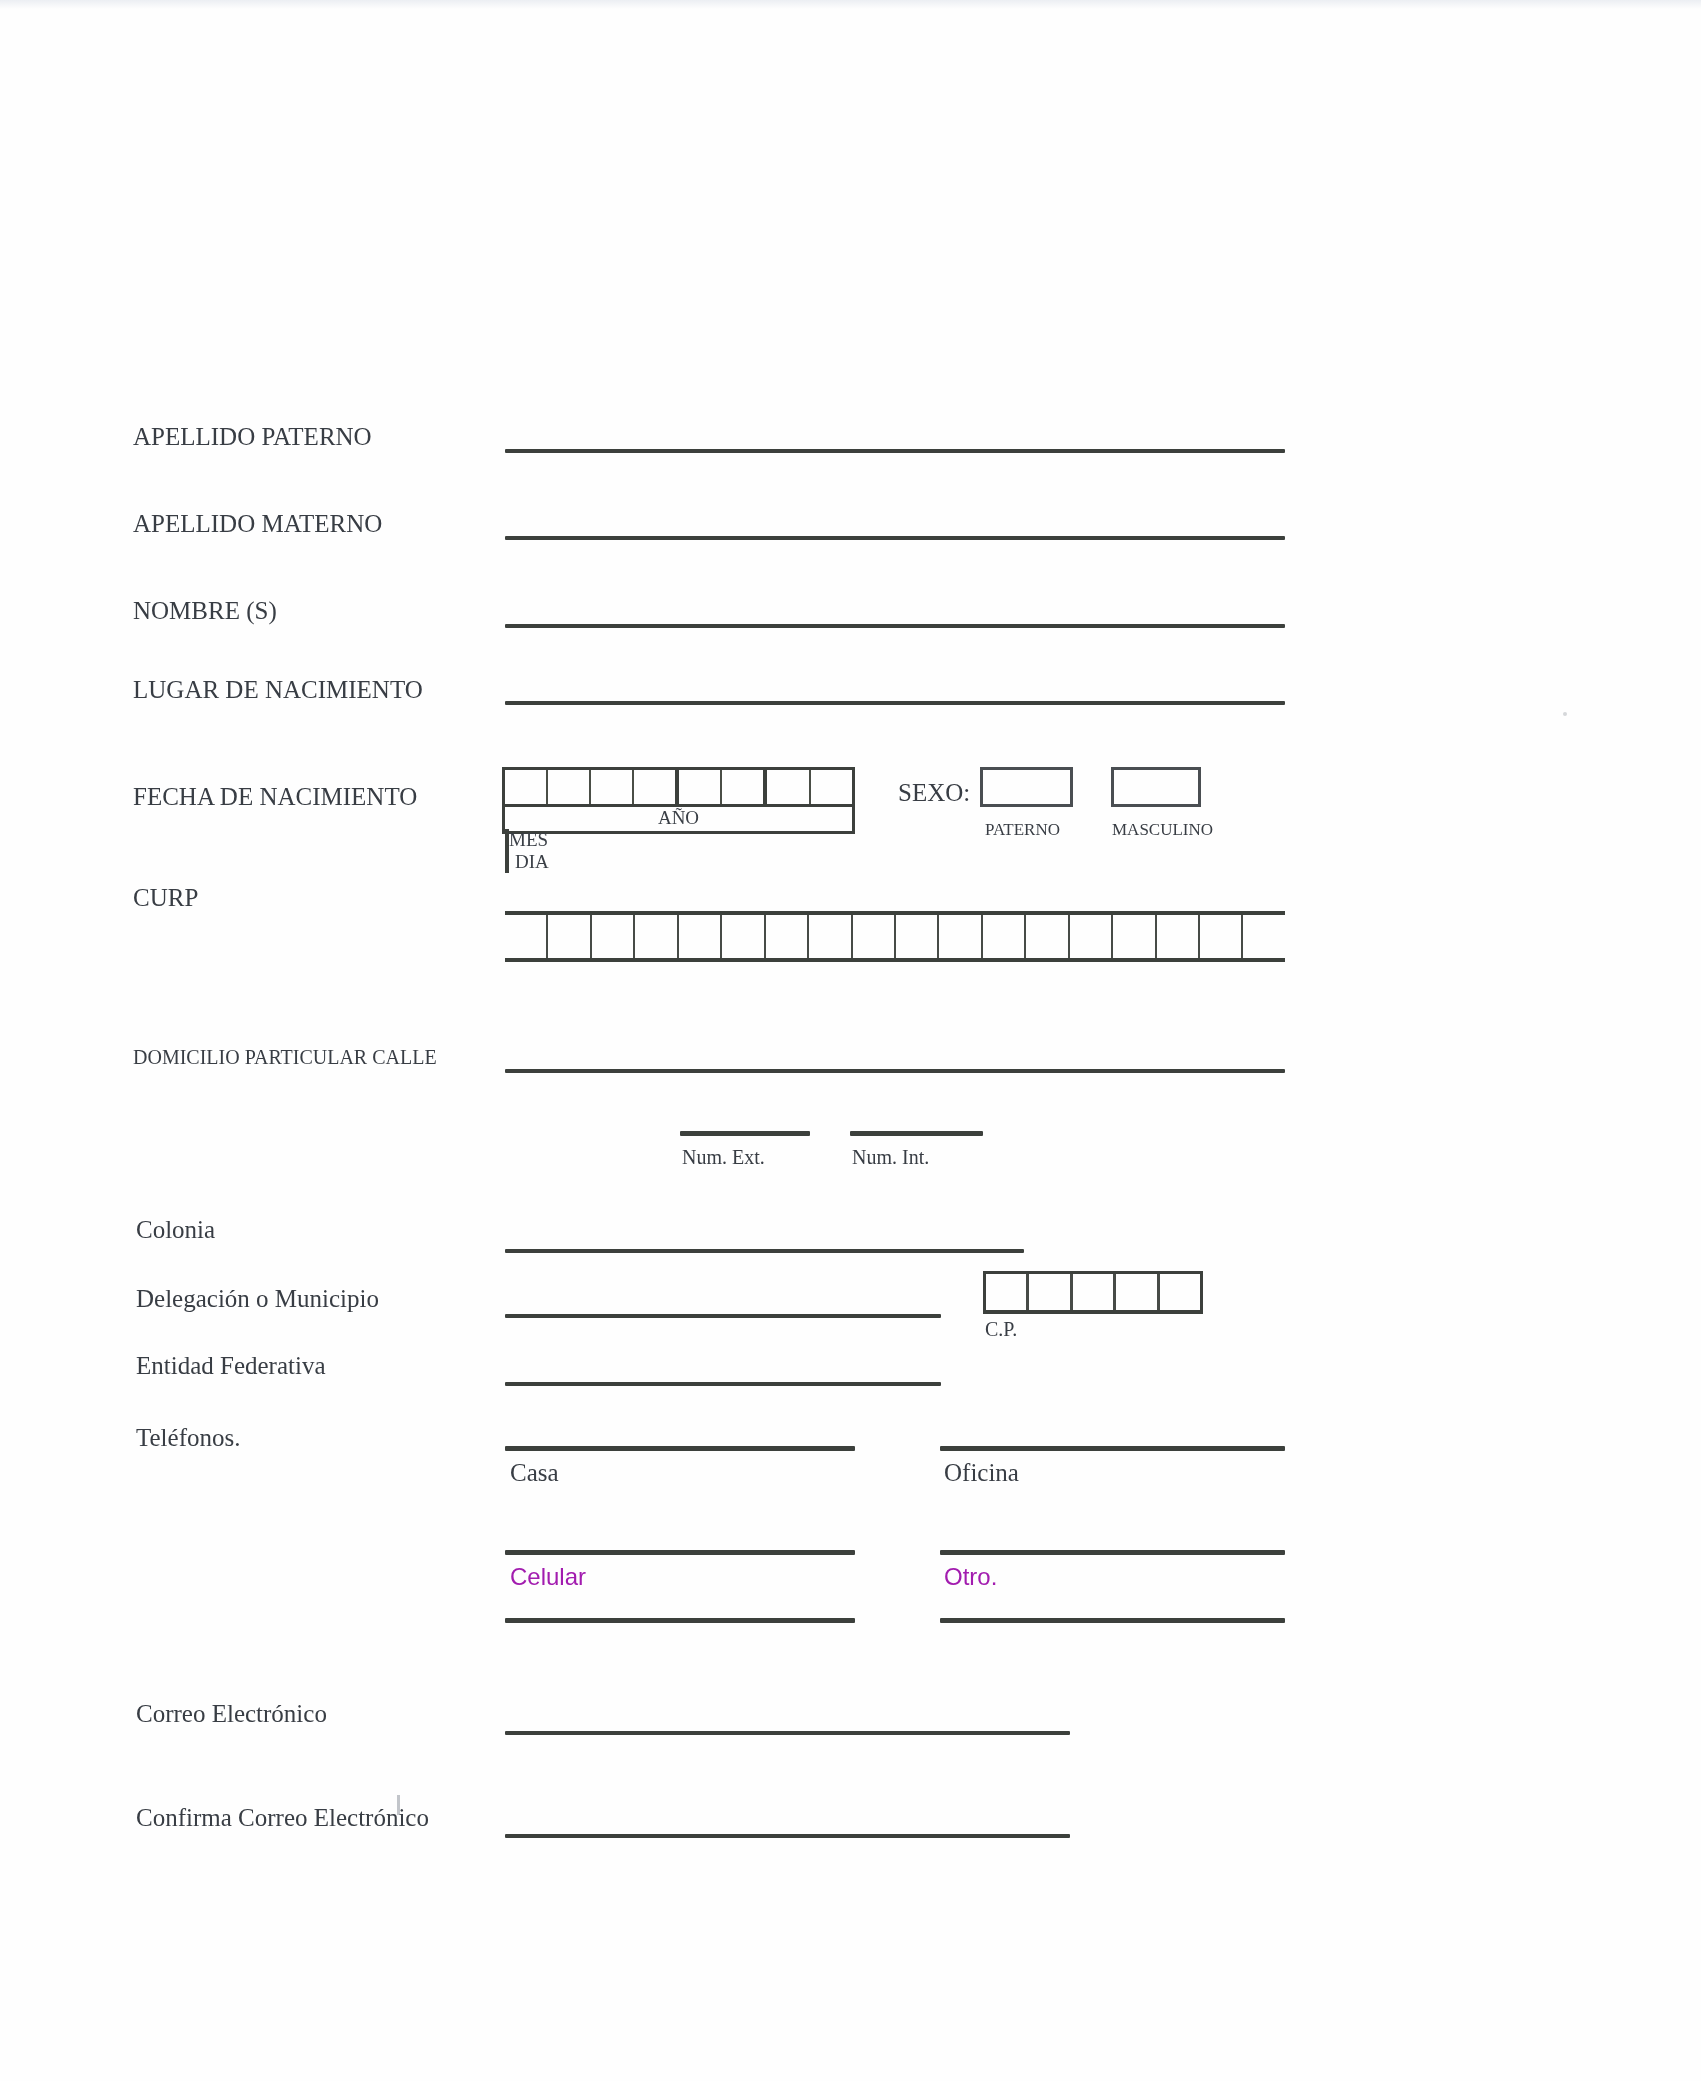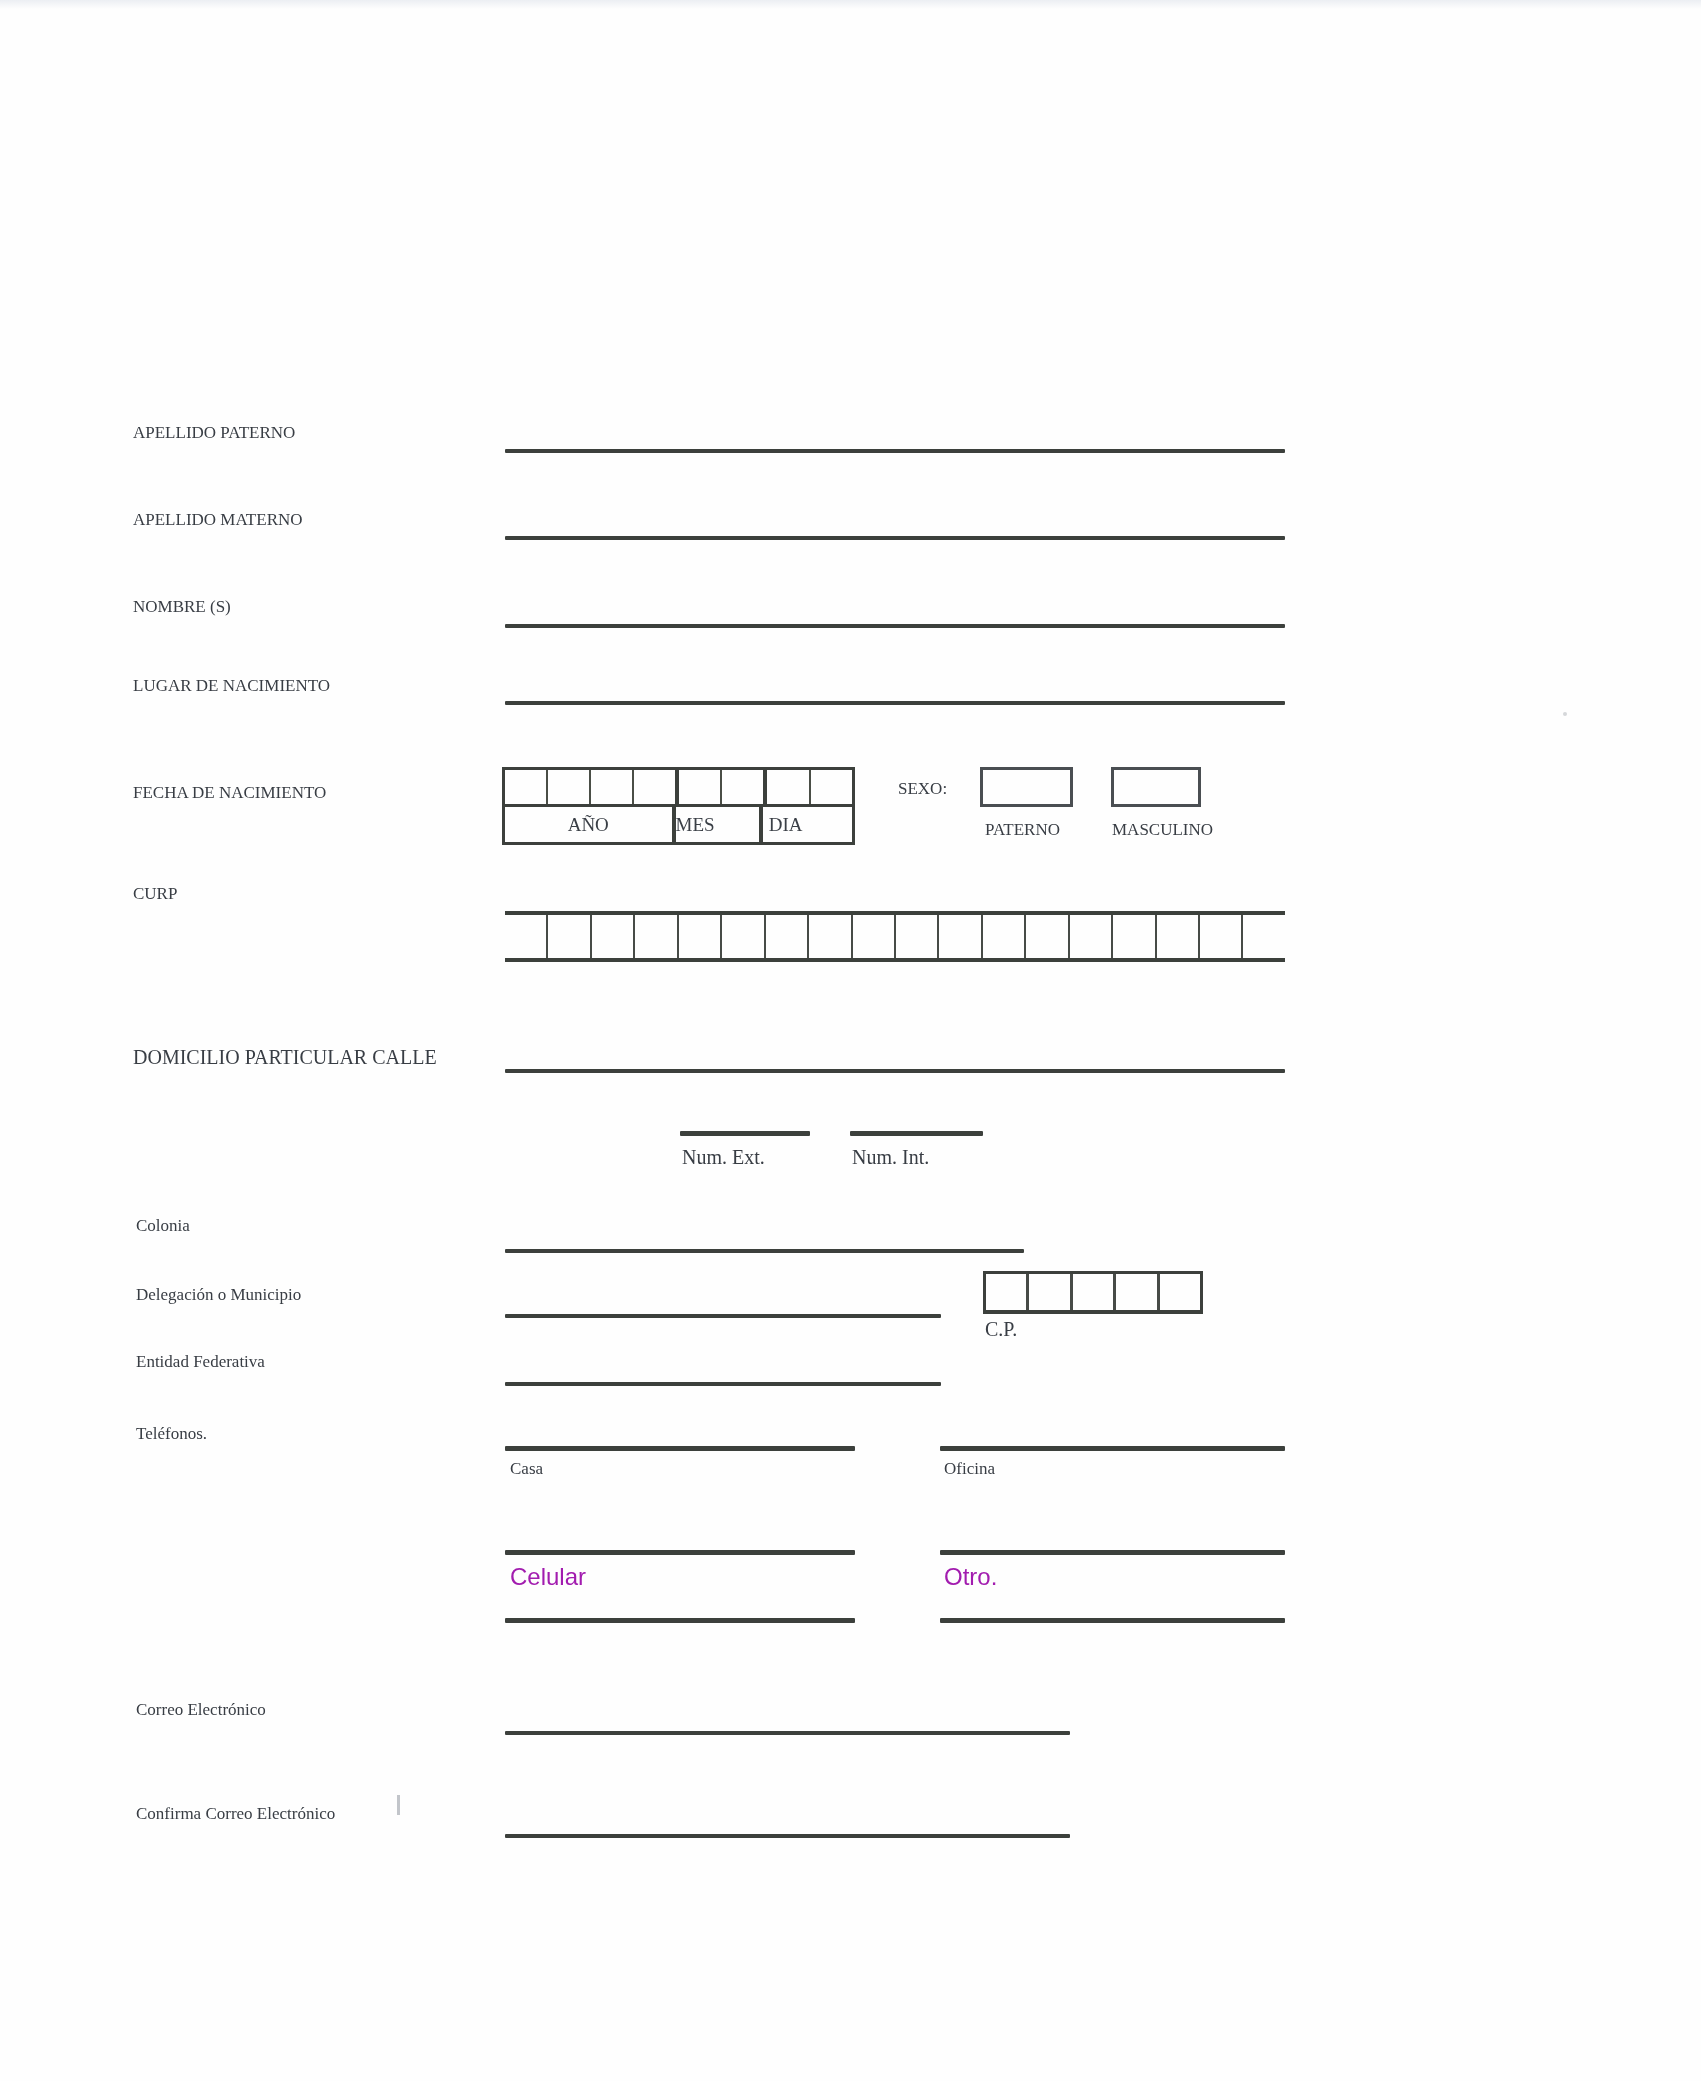--- a/index.html
+++ b/index.html
@@ -22,40 +22,40 @@
     background:#6a707c;opacity:.4;}
   .speck{position:absolute;width:4px;height:4px;border-radius:50%;
     background:#8a8f99;opacity:.35;}
 
   .header{
     position:absolute;top:138px;left:0;width:1701px;
     text-align:center;font-weight:bold;font-size:28px;line-height:39px;
     color:#2c3036;letter-spacing:.4px;
   }
 
-  .lbl{position:absolute;font-size:17px;white-space:nowrap;}
+  .lbl{position:absolute;font-size:25px;white-space:nowrap;}
   .lbl.small{font-size:20px;}
   .lbl.tiny{font-size:17px;}
   .lbl.sans{font-family:"Liberation Sans","DejaVu Sans",sans-serif;font-size:24px;color:#a21caf;}
 
   .fline{position:absolute;background:var(--line);border-radius:1px;}
   .fline .val{position:absolute;left:6px;bottom:6px;font-size:22px;color:#222;}
 
   
   .date-grid{position:absolute;left:502px;top:767px;width:353px;
     border:3px solid var(--line);box-sizing:border-box;background:transparent;}
   .dg-top{display:flex;height:34px;border-bottom:3px solid var(--line);}
   .dg-group{display:flex;box-sizing:border-box;}
   .dg-group+.dg-group{border-left:4px solid var(--line);}
   .dg-g-year{flex:4;}
   .dg-g-month{flex:2;}
   .dg-g-day{flex:2;}
   .dg-top .cell{flex:1;box-sizing:border-box;}
   .dg-top .cell+.cell{border-left:2.5px solid #4a4e46;}
-  .dg-bottom{display:flex;height:35px;font-size:19px;color:#3a3f46;}
+  .dg-bottom{display:flex;height:24px;font-size:19px;color:#3a3f46;flex-direction:column;}
   .dg-bottom>div{box-sizing:border-box;display:flex;align-items:center;}
   .dg-lbl-year{flex:4;justify-content:center;}
   .dg-lbl-month{flex:2;border-left:4px solid var(--line);}
   .dg-lbl-day{flex:2;border-left:4px solid var(--line);padding-left:6px;}
 
   
   .sexo-box{position:absolute;box-sizing:border-box;border:3px solid #4a4e52;background:transparent;}
 
   
   .curp-grid{position:absolute;left:505px;top:911px;width:780px;

